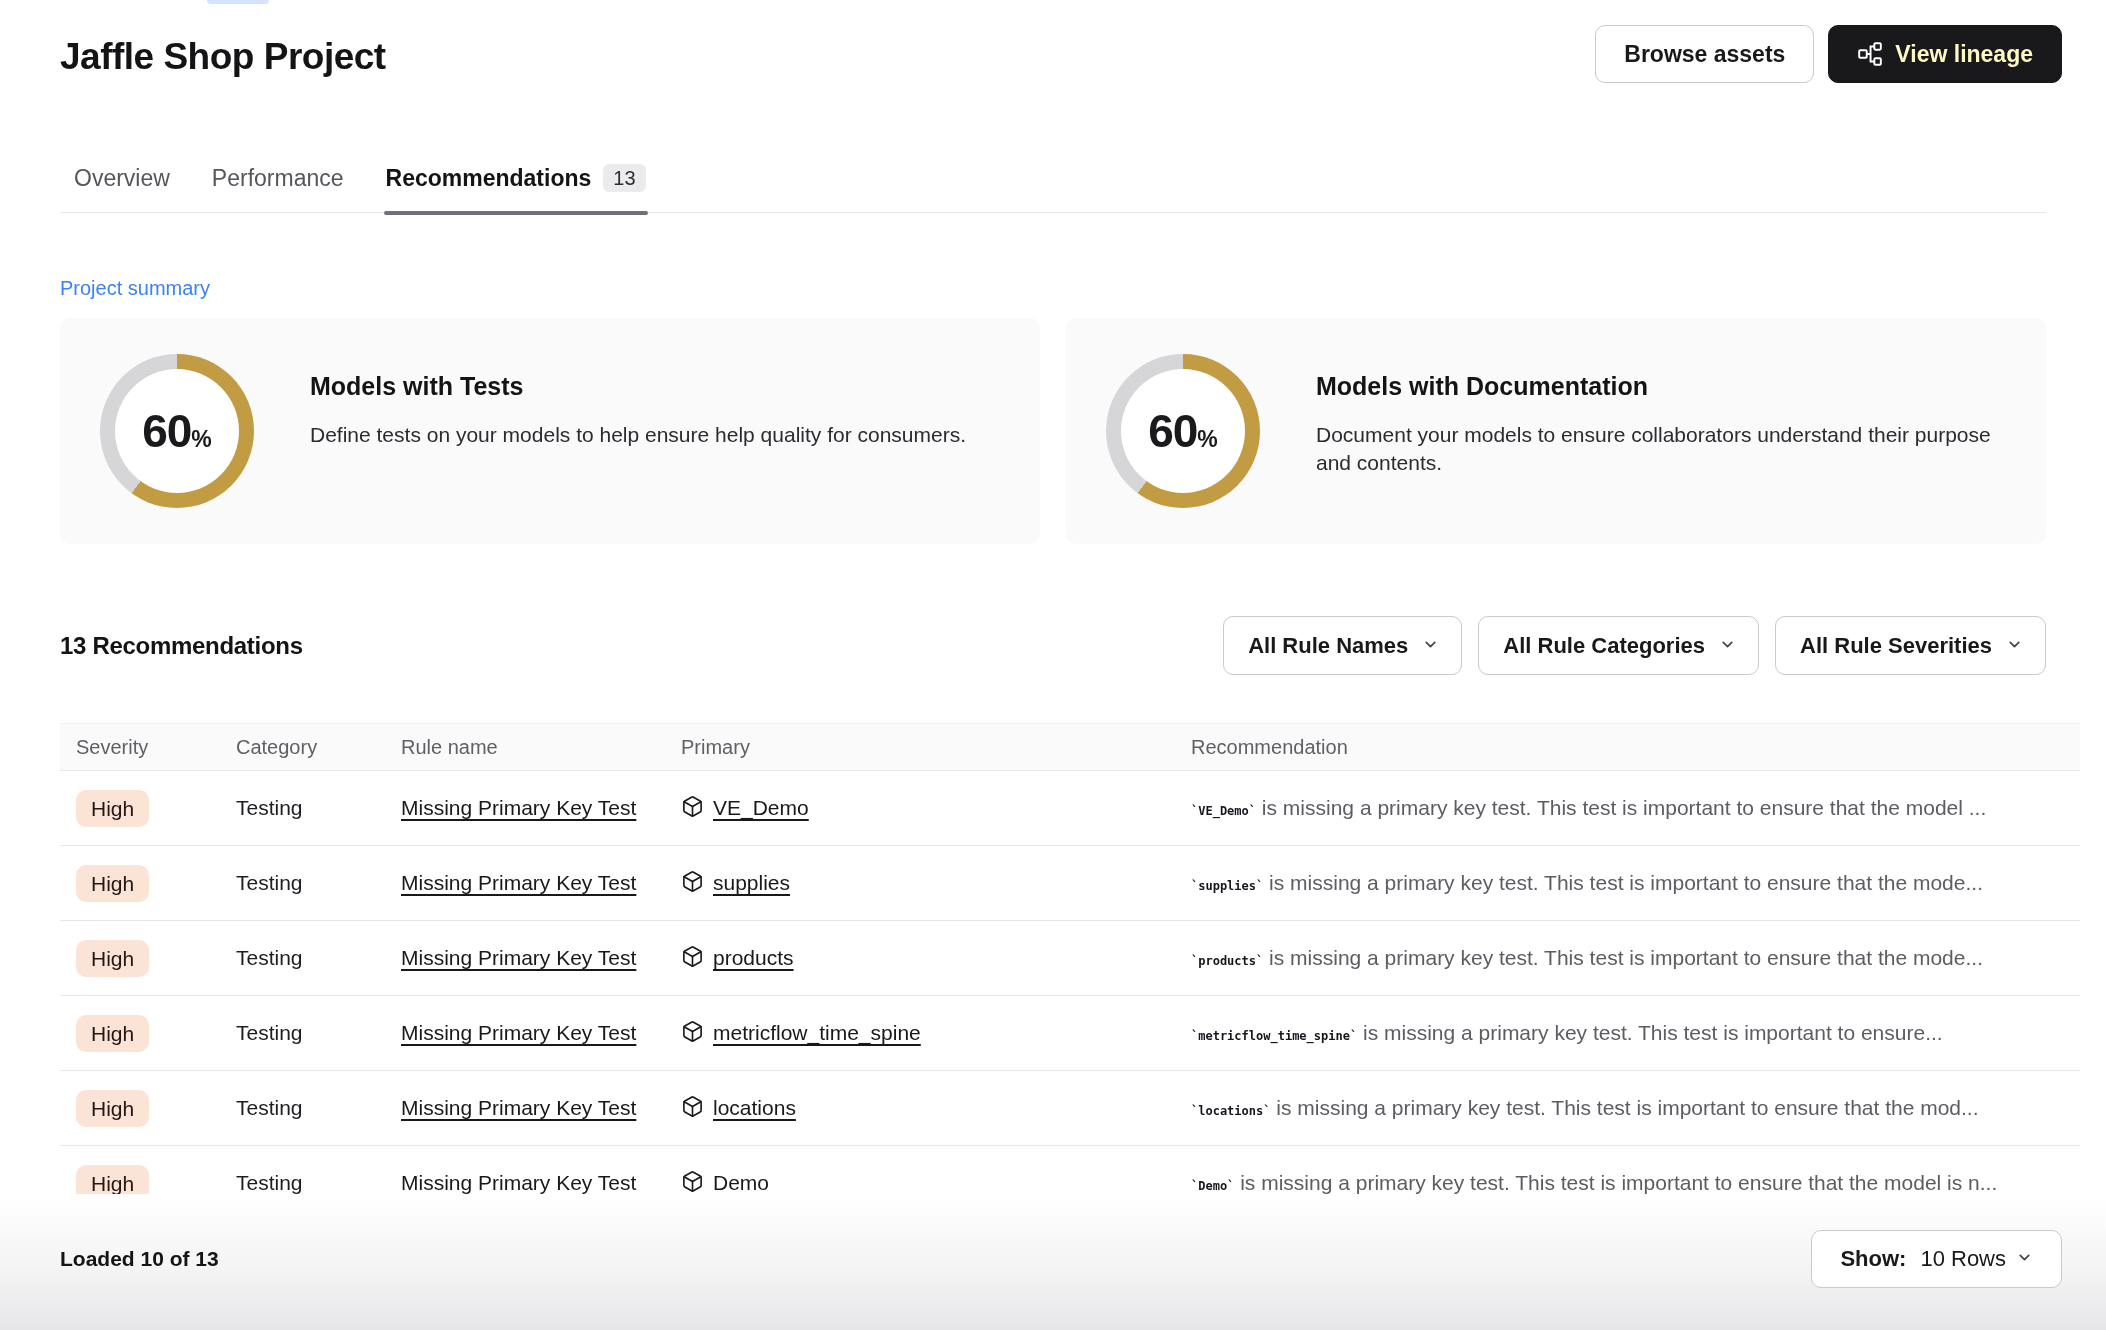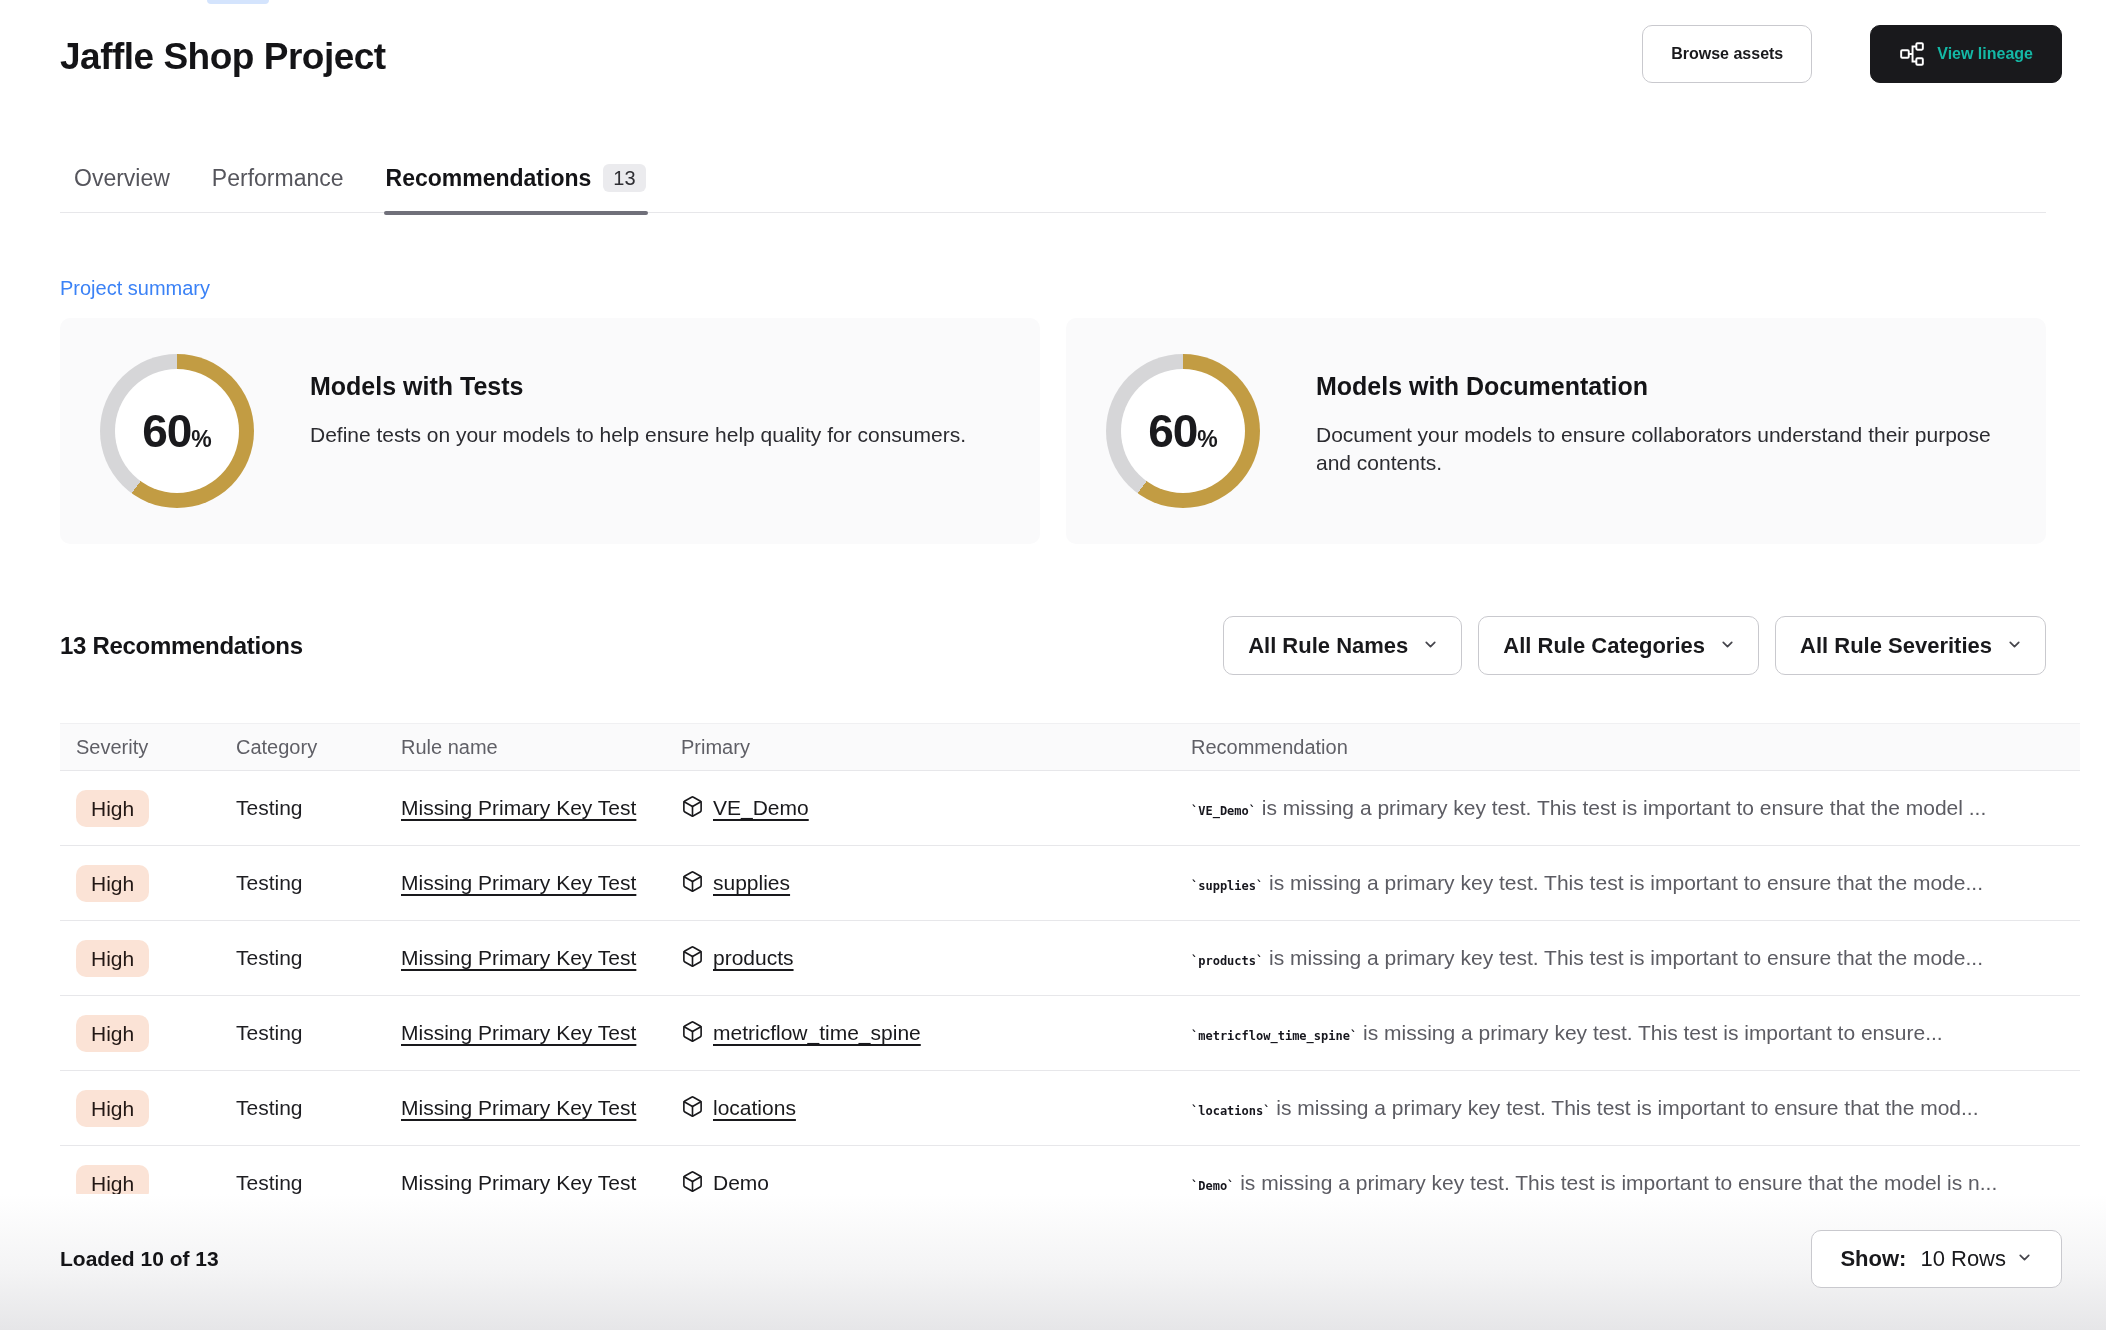--- a/index.html
+++ b/index.html
@@ -20,24 +20,24 @@
   }
   
   .top-sliver{position:absolute;left:207px;top:0;width:62px;height:4px;
     background:#D4E4FD;border-radius:0 0 4px 4px;}
 
   
   .top-bar{position:relative;padding:36px 44px 0 60px;height:100px;}
   .page-title{font-size:37px;font-weight:700;letter-spacing:-0.5px;color:#141417;margin:0;}
   .header-actions{position:absolute;top:25px;right:44px;display:flex;gap:14px;}
   .btn{display:inline-flex;align-items:center;justify-content:center;gap:12px;
-    height:58px;padding:0 28px;border-radius:10px;font-size:16px;font-weight:600;
+    height:58px;padding:0 28px;border-radius:10px;font-size:23px;font-weight:600;
     font-family:"Liberation Sans", sans-serif;cursor:pointer;white-space:nowrap;}
   .btn-outline{background:#fff;border:1.5px solid #C9C9CE;color:#19191C;}
-  .btn-dark{background:var(--btn-dark-bg);border:1.5px solid var(--btn-dark-bg);color:#14b8a6;margin-left:44px;}
+  .btn-dark{background:var(--btn-dark-bg);border:1.5px solid var(--btn-dark-bg);color:#fef9c3;}
   .btn-dark svg{display:block;}
 
   
   .tabs{margin:58px 60px 0;border-bottom:1.5px solid var(--border-light);
     display:flex;gap:38px;padding-left:12px;}
   .tab{font-size:23px;color:#55555C;padding:6px 2px 20px;cursor:pointer;
     display:flex;align-items:center;gap:12px;position:relative;}
   .tab.active{color:#141417;font-weight:600;}
   .tab.active::after{content:"";position:absolute;left:0;right:0;bottom:-2.5px;
     height:4px;background:#70707A;border-radius:2px;}

